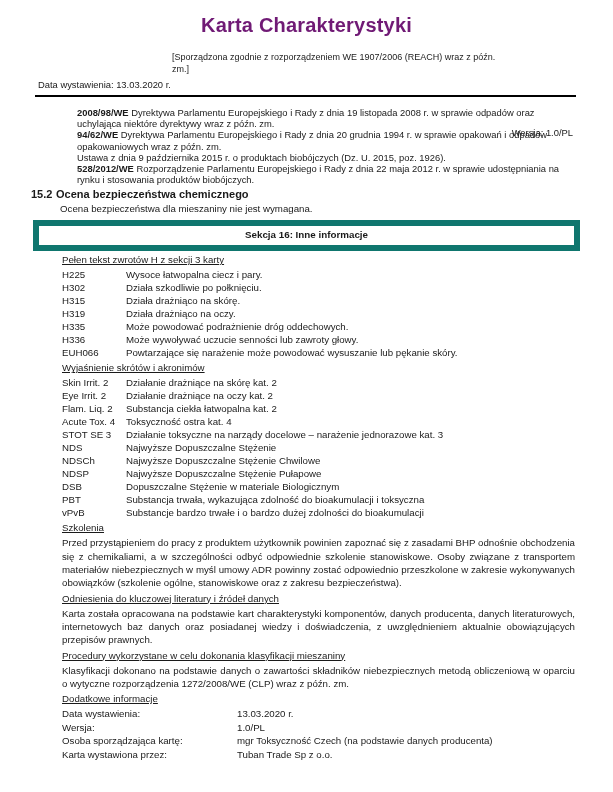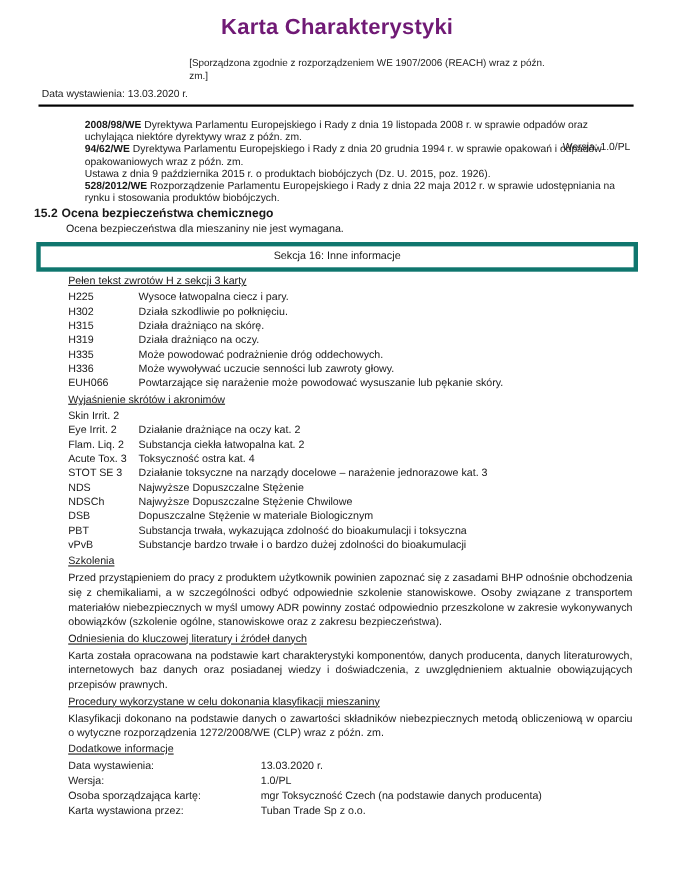--- a/index.html
+++ b/index.html
@@ -30,23 +30,23 @@
   
   .regs { margin: 11px 38px 0 77px; font-size: 9.4px; line-height: 11.2px; }
   .regs p { margin: 0; }
   .reg-code { font-weight: bold; }
   .sec15-head { display: flex; margin: 3px 38px 0 31px; font-size: 11px; font-weight: bold; line-height: 12px; }
   .sec15-num { width: 25px; flex-shrink: 0; }
   .sec15-body { margin: 3px 38px 0 60px; font-size: 9.7px; line-height: 12px; }
 
   
   .sec-box {
-    margin: 5px 33px 0 33px; border: 4px solid #0f766e;
+    margin: 5px 33px 0 33px; border: 6px solid #0f766e;
     padding: 3px 0 4px 0; text-align: center;
-    font-size: 9.8px; font-weight: normal; line-height: 12px;
+    font-size: 9.8px; font-weight: bold; line-height: 12px;
   }
 
   
   .content { margin: 0 38px 0 62px; font-size: 9.7px; }
   .uhead { text-decoration: underline; margin: 2px 0 2px 0; line-height: 13px; }
   .defrow { display: flex; line-height: 13px; }
   .defcode { width: 64px; flex-shrink: 0; }
   .deftext { flex: 1; }
   .para { text-align: justify; line-height: 13.3px; margin: 1px 0 2px 0; }
   .addrow { display: flex; line-height: 13.5px; gap: 41px; }
@@ -113,44 +113,49 @@
       <div class="defrow">
           <span class="defcode">EUH066</span>
           <span class="deftext">Powtarzające się narażenie może powodować wysuszanie lub pękanie skóry.</span>
         </div>
     </div>
 
     <div class="uhead">Wyjaśnienie skrótów i akronimów</div>
     <div>
       <div class="defrow">
           <span class="defcode">Skin Irrit. 2</span>
+          <span class="deftext">Działanie drażniące na skórę kat. 2</span>
         </div>
       <div class="defrow">
           <span class="defcode">Eye Irrit. 2</span>
           <span class="deftext">Działanie drażniące na oczy kat. 2</span>
         </div>
       <div class="defrow">
           <span class="defcode">Flam. Liq. 2</span>
           <span class="deftext">Substancja ciekła łatwopalna kat. 2</span>
         </div>
       <div class="defrow">
-          <span class="defcode">Acute Tox. 3</span>
+          <span class="defcode">Acute Tox. 4</span>
           <span class="deftext">Toksyczność ostra kat. 4</span>
         </div>
       <div class="defrow">
           <span class="defcode">STOT SE 3</span>
           <span class="deftext">Działanie toksyczne na narządy docelowe – narażenie jednorazowe kat. 3</span>
         </div>
       <div class="defrow">
           <span class="defcode">NDS</span>
           <span class="deftext">Najwyższe Dopuszczalne Stężenie</span>
         </div>
       <div class="defrow">
           <span class="defcode">NDSCh</span>
           <span class="deftext">Najwyższe Dopuszczalne Stężenie Chwilowe</span>
+        </div>
+      <div class="defrow">
+          <span class="defcode">NDSP</span>
+          <span class="deftext">Najwyższe Dopuszczalne Stężenie Pułapowe</span>
         </div>
       <div class="defrow">
           <span class="defcode">DSB</span>
           <span class="deftext">Dopuszczalne Stężenie w materiale Biologicznym</span>
         </div>
       <div class="defrow">
           <span class="defcode">PBT</span>
           <span class="deftext">Substancja trwała, wykazująca zdolność do bioakumulacji i toksyczna</span>
         </div>
       <div class="defrow">

